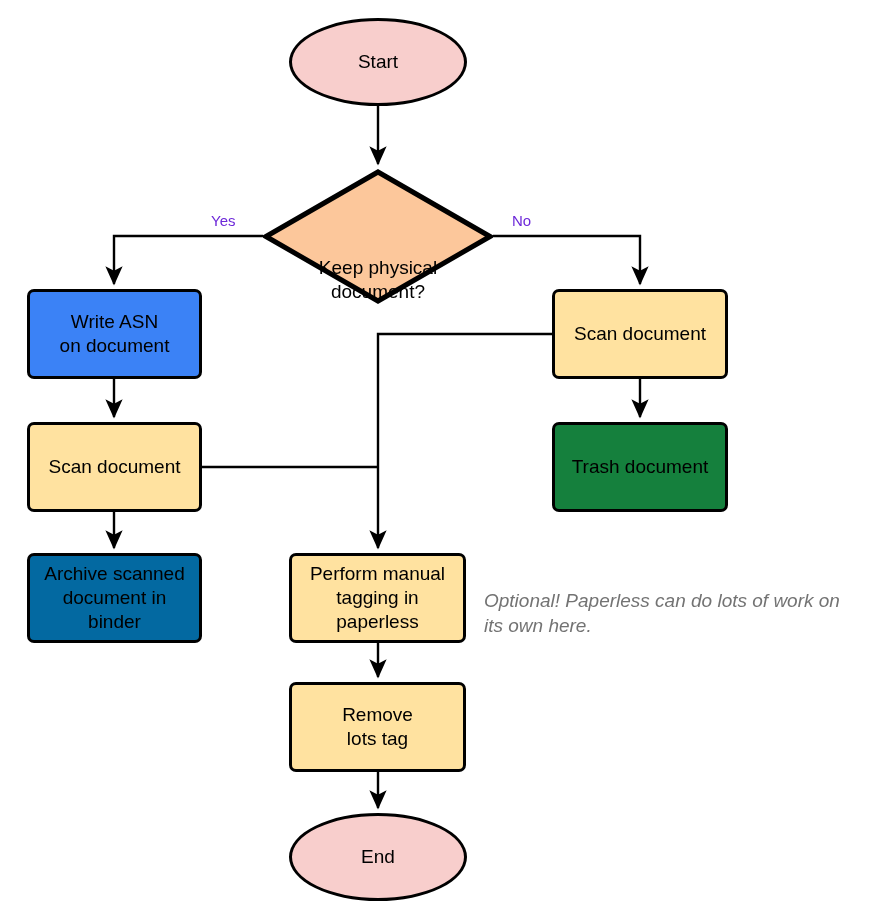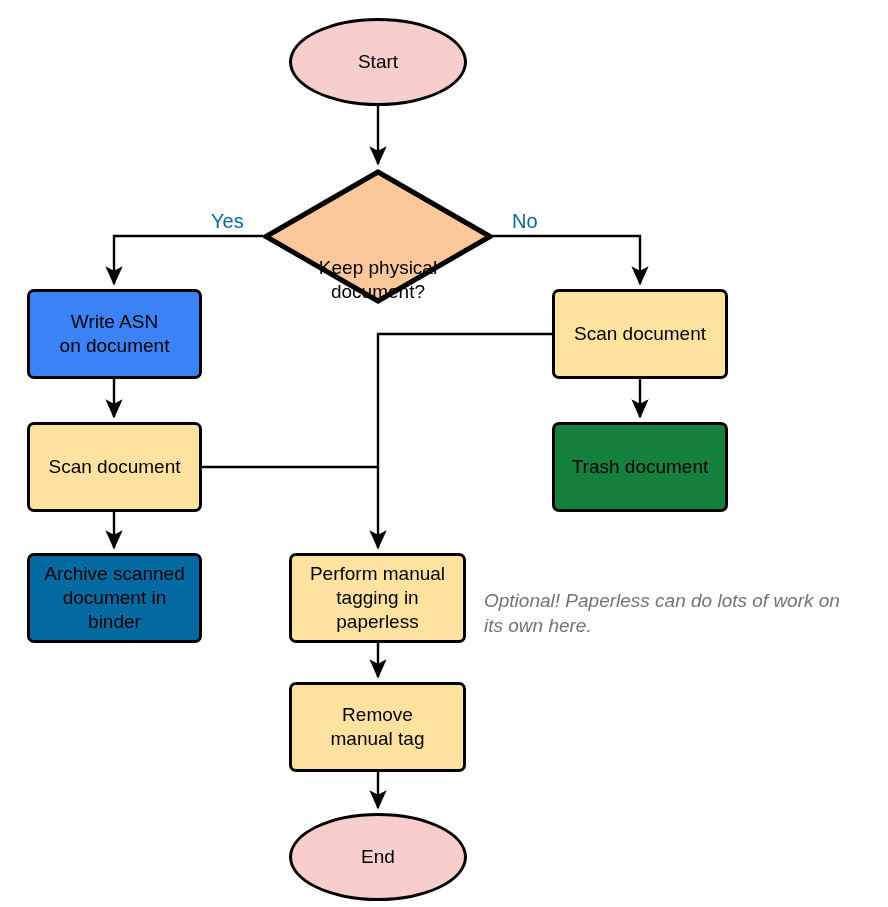--- a/index.html
+++ b/index.html
@@ -60,23 +60,23 @@
     height: 100%;
   }
   .diamond-label {
     position: relative;
     z-index: 2;
     width: 100%;
     text-align: center;
   }
   .edge-label {
     position: absolute;
-    font-size: 20px;
+    font-size: 15px;
     line-height: 22px;
-    color: #0369a1;
+    color: #6d28d9;
     background: #ffffff;
     padding: 0 2px;
     white-space: nowrap;
   }
   .annotation {
     position: absolute;
     font-size: 19px;
     line-height: 25px;
     font-style: italic;
     color: #737373;
@@ -152,21 +152,21 @@
   </div>
 
   <div class="node node-process" style="left:289px; top:553px; width:177px; height:90px; background:#ffe2a0;">
     <span>Perform manual
 tagging in
 paperless</span>
   </div>
 
   <div class="node node-process" style="left:289px; top:682px; width:177px; height:90px; background:#ffe2a0;">
     <span>Remove
-manual tag</span>
+lots tag</span>
   </div>
 
   <div class="node node-terminal" style="left:289px; top:813px; width:178px; height:88px; background:#f8cecc;">
     <span>End</span>
   </div>
 
   <div class="edge-label" style="left:209px; top:210px;">Yes</div>
 
   <div class="edge-label" style="left:510px; top:210px;">No</div>
 

